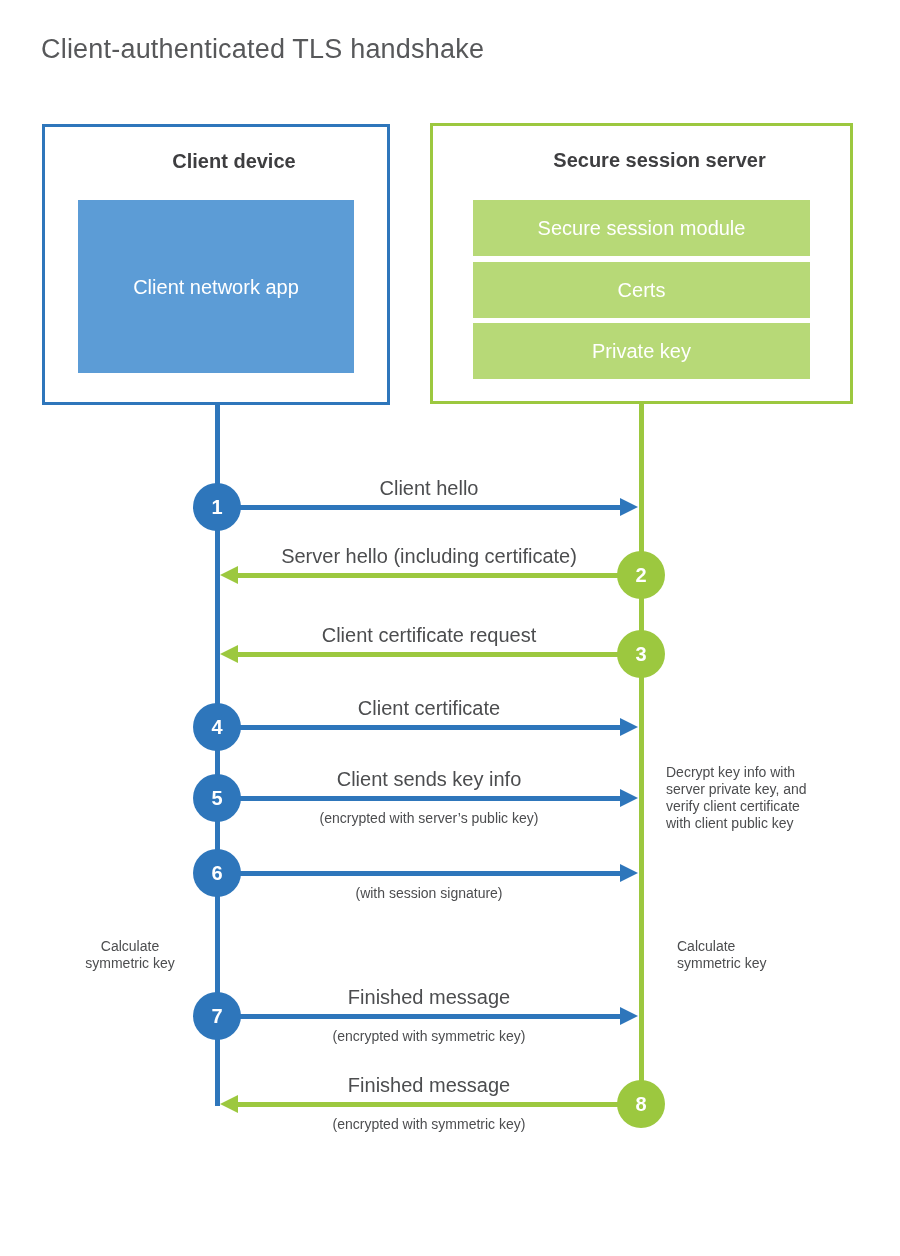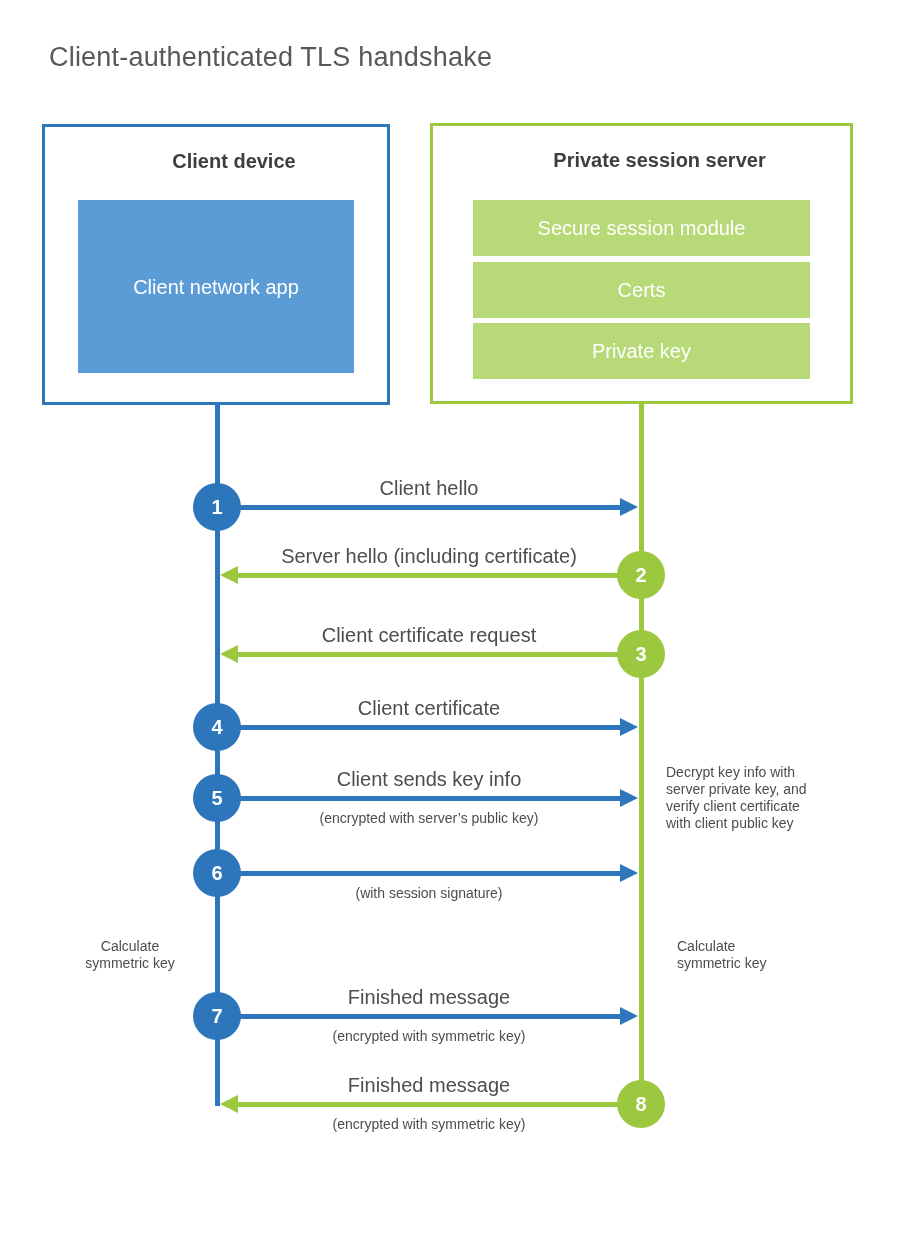--- a/index.html
+++ b/index.html
@@ -20,21 +20,21 @@
     background: #ffffff;
     font-family: "Liberation Sans", "DejaVu Sans", sans-serif;
     overflow: hidden;
   }
   .page-title {
     position: absolute;
     left: 37px; top: 30px;
     font-size: 27px;
     font-weight: 400;
     color: var(--title);
-    margin: 12px;
+    margin: 4px;
     letter-spacing: 0.2px;
   }
   
   .actor-box { position: absolute; background: #fff; padding-left: 36px; }
   .client-box {
     left: 42px; top: 124px; width: 348px; height: 281px;
     border: 3px solid var(--blue);
   }
   .server-box {
     left: 430px; top: 123px; width: 423px; height: 281px;
@@ -126,21 +126,21 @@
 <div class="canvas">
 
   <h1 class="page-title">Client-authenticated TLS handshake</h1>
 
   <div class="actor-box client-box">
     <div class="box-title">Client device</div>
     <div class="app-box">Client network app</div>
   </div>
 
   <div class="actor-box server-box">
-    <div class="box-title">Private session server</div>
+    <div class="box-title">Secure session server</div>
     <div class="server-bar bar-0">Secure session module</div>
     <div class="server-bar bar-1">Certs</div>
     <div class="server-bar bar-2">Private key</div>
   </div>
 
   <div class="vline client-line"></div>
   <div class="vline server-line"></div>
 
   <div class="msg-label" style="top:477px">Client hello</div>
   <div class="shaft blue" style="top:505px"></div>

